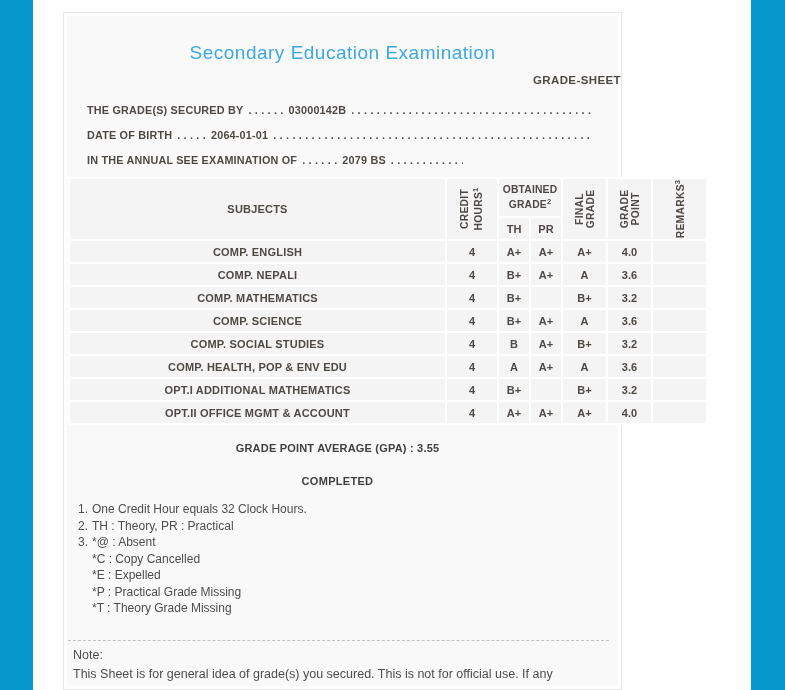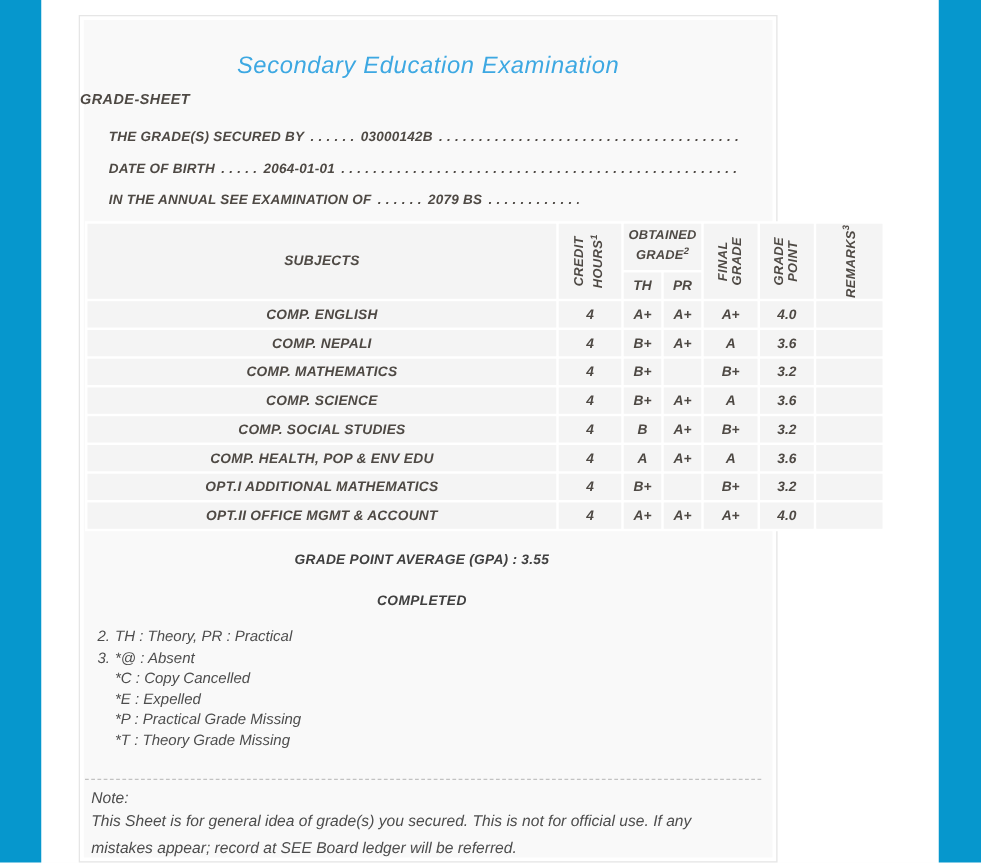--- a/index.html
+++ b/index.html
@@ -3,24 +3,24 @@
 <meta charset="utf-8">
 <style>
   * { margin:0; padding:0; box-sizing:border-box; }
   html,body { width:785px; height:690px; overflow:hidden; background:#ffffff;
               font-family:"Liberation Sans", sans-serif; }
   .frame-strip { position:absolute; top:0; bottom:0; width:34px; background:#0697cd; }
   .frame-left { left:0; width:33px; }
   .frame-right { right:0; }
   .sheet { position:absolute; left:63px; top:12px; width:559px; height:678px;
            background:#f9f9f9; border:1px solid #e6e6e6;
-           box-shadow: inset 0 0 0 3px #ffffff; font-style: italic; }
+           box-shadow: inset 0 0 0 3px #ffffff; }
   .title { margin-top:29px; text-align:center; font-size:19px; letter-spacing:.5px;
            color:#3da8e2; font-weight:400; }
-  .subtitle { margin-top:10px; text-align:left; font-size:11.5px; font-weight:700;
+  .subtitle { margin-top:10px; text-align:right; font-size:11.5px; font-weight:700;
               letter-spacing:.4px; color:#4e4944; }
   .hlines { margin-top:11px; padding:0 29px 0 23px; }
   .hline { display:flex; align-items:center; height:25px; font-size:10.8px; font-weight:700;
            color:#4e4944; white-space:nowrap; overflow:hidden; letter-spacing:.2px; }
   .hline .leader { margin:0 5px; flex:0 0 auto; }
   .hline .fill { flex:1 1 auto; overflow:hidden; margin-left:5px; }
   .hline .suffix { flex:0 0 auto; margin-left:4px;margin-top:44px; }
   table.grades { margin:5px 10px 0 4px; width:640px; border-collapse:separate;
                  border-spacing:2px; background:#ffffff; table-layout:fixed; }
   table.grades td, table.grades th { background:#f4f4f4; color:#4e4944; font-size:11px;
@@ -203,20 +203,21 @@
     </tr>
   </tbody>
     </table>
 
   <div class="summary">
     <div class="gpa">GRADE POINT AVERAGE (GPA) : 3.55</div>
     <div class="status">COMPLETED</div>
   </div>
 
   <div class="footnotes">
+    <div class="fn"><span class="fn-num">1.</span><span>One Credit Hour equals 32 Clock Hours.</span></div>
     <div class="fn"><span class="fn-num">2.</span><span>TH : Theory, PR : Practical</span></div>
     <div class="fn"><span class="fn-num">3.</span><span>*@ : Absent</span></div>
     <div class="fn"><span class="fn-num"></span><span>*C : Copy Cancelled</span></div>
     <div class="fn"><span class="fn-num"></span><span>*E : Expelled</span></div>
     <div class="fn"><span class="fn-num"></span><span>*P : Practical Grade Missing</span></div>
     <div class="fn"><span class="fn-num"></span><span>*T : Theory Grade Missing</span></div>
   </div>
 
   <div class="divider"></div>
 

